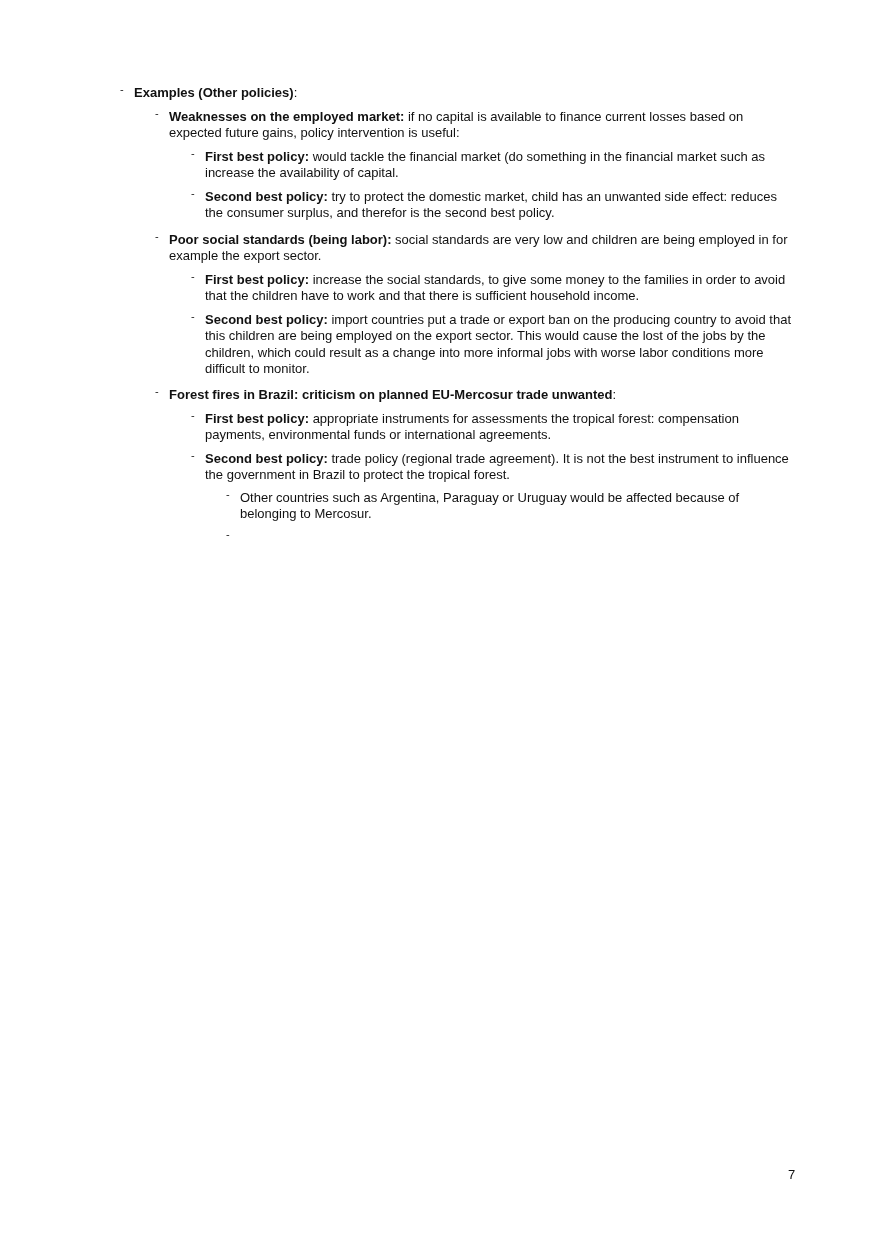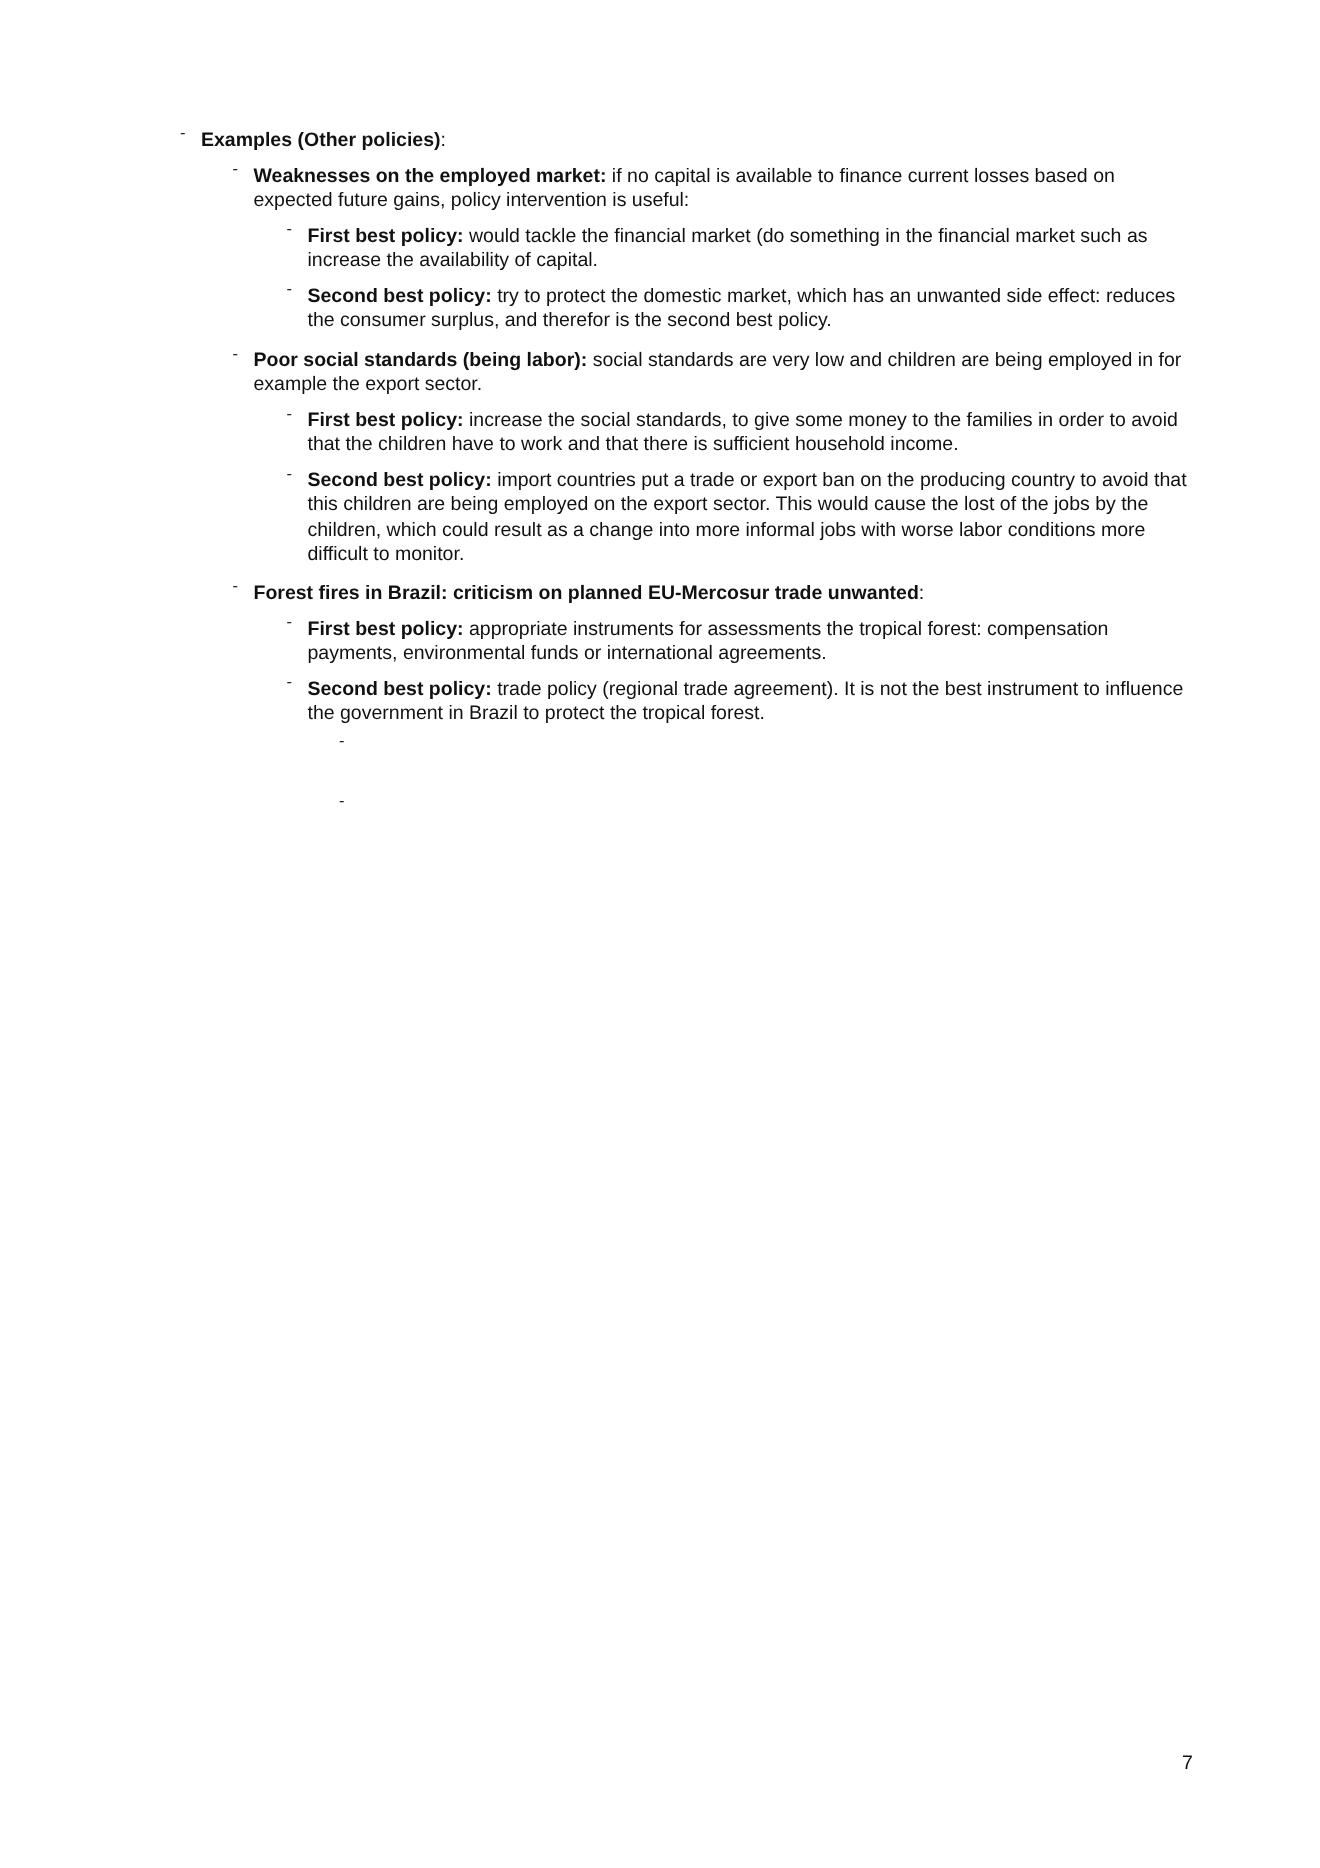--- a/index.html
+++ b/index.html
@@ -34,21 +34,21 @@
     <span class="b">Weaknesses on the employed market:</span><span> if no capital is available to finance current losses based on expected future gains, policy intervention is useful:</span>
   </div>
 
   <div class="item" style="left:205px; top:149px; width:590px;">
     <span class="dash">-</span>
     <span class="b">First best policy:</span><span> would tackle the financial market (do something in the financial market such as increase the availability of capital.</span>
   </div>
 
   <div class="item" style="left:205px; top:189px; width:590px;">
     <span class="dash">-</span>
-    <span class="b">Second best policy:</span><span> try to protect the domestic market, which has an unwanted side effect: reduces the consumer surplus, and therefor is the second best policy.</span>
+    <span class="b">Second best policy:</span><span> try to protect the domestic market, child has an unwanted side effect: reduces the consumer surplus, and therefor is the second best policy.</span>
   </div>
 
   <div class="item" style="left:169px; top:232px; width:625px;">
     <span class="dash">-</span>
     <span class="b">Poor social standards (being labor):</span><span> social standards are very low and children are being employed in for example the export sector.</span>
   </div>
 
   <div class="item" style="left:205px; top:272px; width:590px;">
     <span class="dash">-</span>
     <span class="b">First best policy:</span><span> increase the social standards, to give some money to the families in order to avoid that the children have to work and that there is sufficient household income.</span>
@@ -69,20 +69,21 @@
     <span class="b">First best policy:</span><span> appropriate instruments for assessments the tropical forest: compensation payments, environmental funds or international agreements.</span>
   </div>
 
   <div class="item" style="left:205px; top:451px; width:590px;">
     <span class="dash">-</span>
     <span class="b">Second best policy:</span><span> trade policy (regional trade agreement). It is not the best instrument to influence the government in Brazil to protect the tropical forest.</span>
   </div>
 
   <div class="item" style="left:240px; top:490px; width:555px;">
     <span class="dash">-</span>
+    <span>Other countries such as Argentina, Paraguay or Uruguay would be affected because of belonging to Mercosur.</span>
   </div>
 
   <div class="item" style="left:240px; top:530px; width:555px;">
     <span class="dash">-</span>
   </div>
 
   <div class="page-number">7</div>
 </div>
 
 </body></html>

